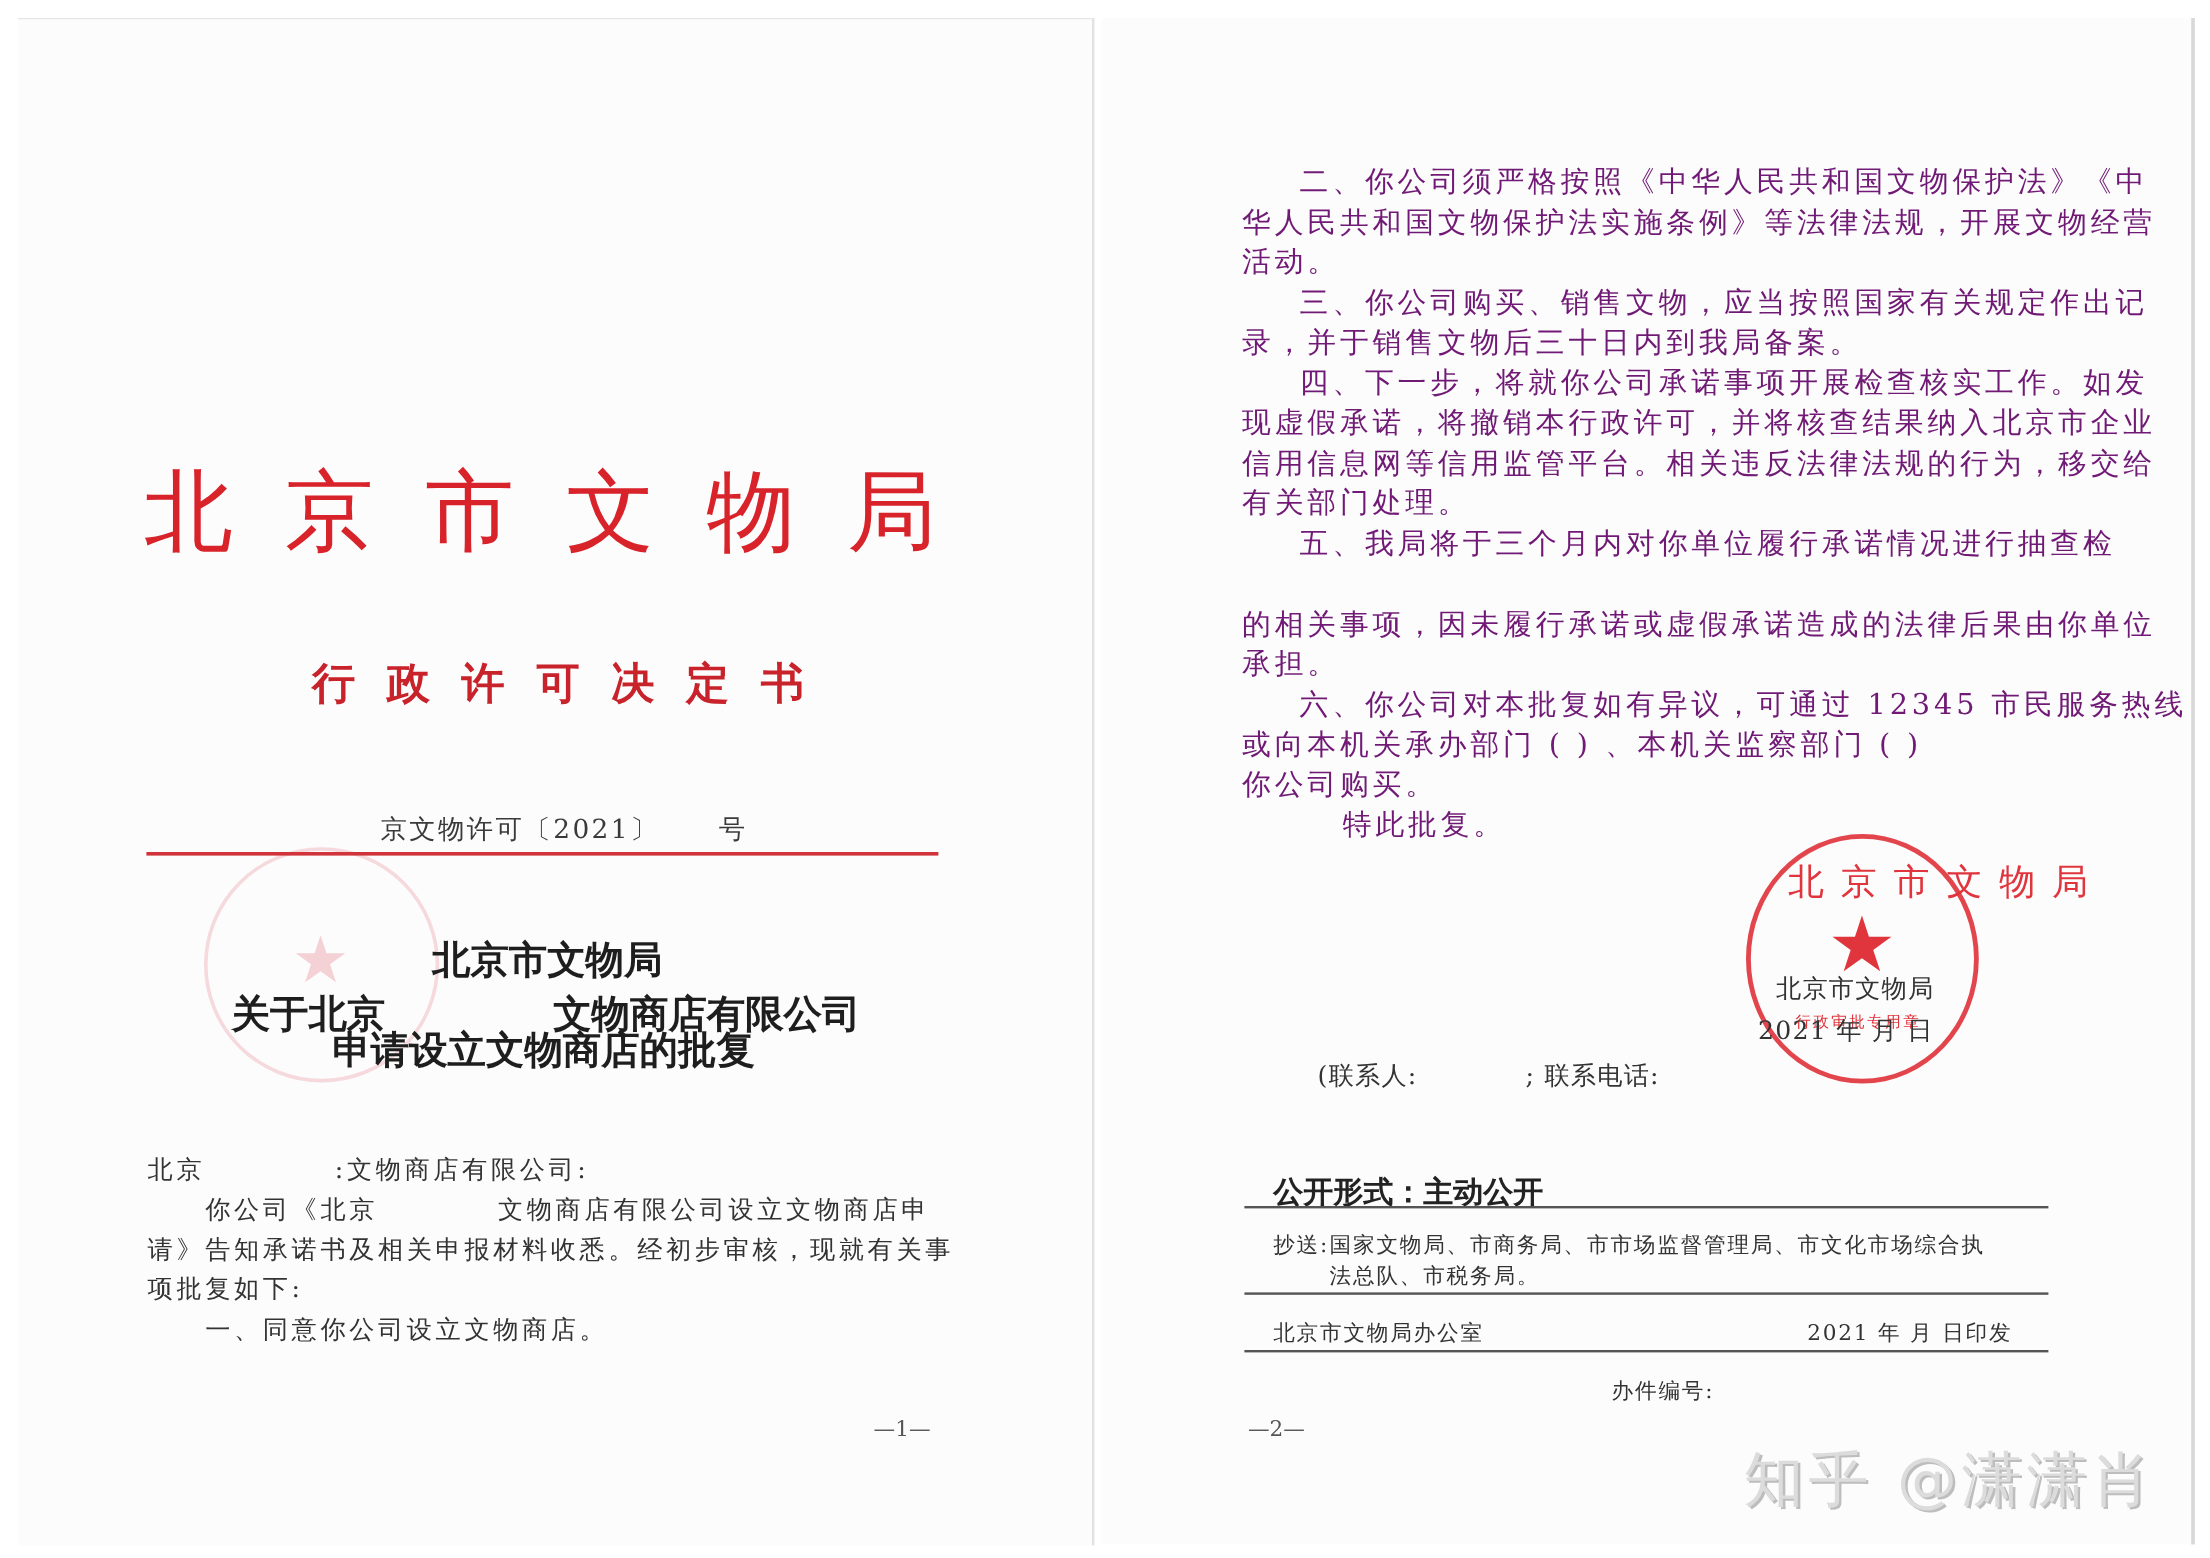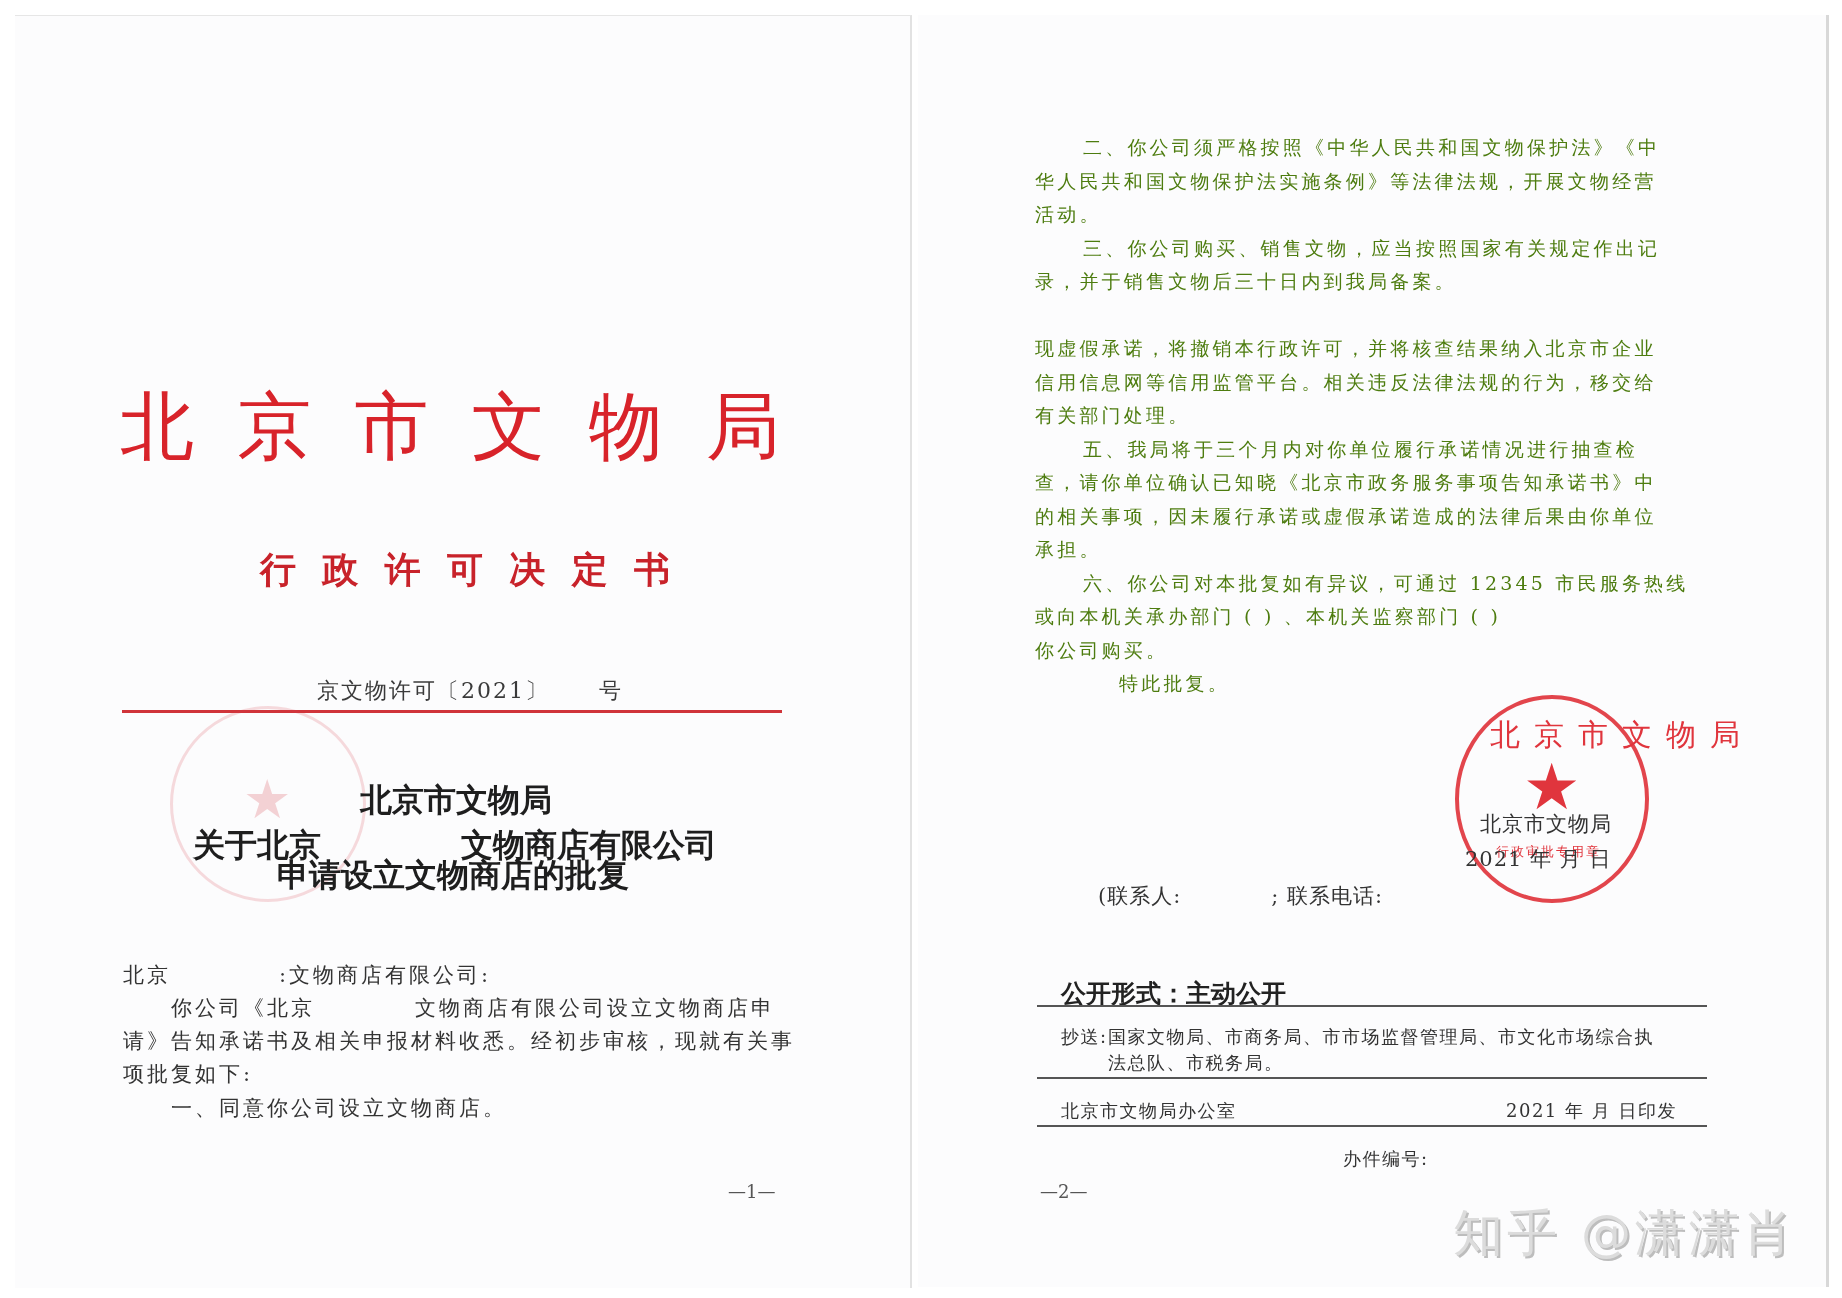--- a/index.html
+++ b/index.html
@@ -45,21 +45,21 @@
 
   .ghost-stamp {
     left: 155px; top: 690px; width: 190px; height: 190px;
     border-radius: 50%; border: 3px solid rgba(215,60,70,0.18);
   }
   .ghost-star {
     left: 228px; top: 752px; font-size: 54px; color: rgba(215,60,70,0.22);
   }
 
   
-  .p2-line { left: 117px; font-size: 19px; color: #4d7c0f; letter-spacing: 3.2px; }
+  .p2-line { left: 117px; font-size: 24px; color: #701a75; letter-spacing: 3.2px; }
 
   .stamp {
     left: 537px; top: 680px; width: 186px; height: 200px;
     border-radius: 50%; border: 4px solid #e0353d; opacity: 0.92;
   }
   .stamp-text { color: #e0353d; font-size: 28px; }
   .stamp-star { left: 605px; top: 735px; font-size: 64px; color: #e0353d; }
 
   .sig-line { font-size: 21px; color: #333; letter-spacing: 1px; }
   .rule { height: 2px; background: #555; }
@@ -124,25 +124,25 @@
   <div class="abs page-num" style="left:713px; top:1165px;">—1—</div>
 </div>
 
 <div class="page" id="page2">
 
   <div class="abs p2-line" style="left:165px; top:120px;">二、你公司须严格按照《中华人民共和国文物保护法》《中</div>
   <div class="abs p2-line" style="top:154px;">华人民共和国文物保护法实施条例》等法律法规，开展文物经营</div>
   <div class="abs p2-line" style="top:187px;">活动。</div>
   <div class="abs p2-line" style="left:165px; top:221px;">三、你公司购买、销售文物，应当按照国家有关规定作出记</div>
   <div class="abs p2-line" style="top:254px;">录，并于销售文物后三十日内到我局备案。</div>
+  <div class="abs p2-line" style="left:165px; top:288px;">四、下一步，将就你公司承诺事项开展检查核实工作。如发</div>
   <div class="abs p2-line" style="top:321px;">现虚假承诺，将撤销本行政许可，并将核查结果纳入北京市企业</div>
   <div class="abs p2-line" style="top:355px;">信用信息网等信用监管平台。相关违反法律法规的行为，移交给</div>
   <div class="abs p2-line" style="top:388px;">有关部门处理。</div>
   <div class="abs p2-line" style="left:165px; top:422px;">五、我局将于三个月内对你单位履行承诺情况进行抽查检</div>
-  <div class="abs p2-line" style="top:455px;">查，请你单位确认已知晓《北京市政务服务事项告知承诺书》中</div>
   <div class="abs p2-line" style="top:489px;">的相关事项，因未履行承诺或虚假承诺造成的法律后果由你单位</div>
   <div class="abs p2-line" style="top:522px;">承担。</div>
   <div class="abs p2-line" style="left:165px; top:556px;">六、你公司对本批复如有异议，可通过 12345 市民服务热线</div>
   <div class="abs p2-line" style="top:589px;">或向本机关承办部门 (                 ) 、本机关监察部门 (                 )</div>
   <div class="abs p2-line" style="top:623px;">你公司购买。</div>
   <div class="abs p2-line" style="left:165px; top:656px;margin-left:36px;">特此批复。</div>
 
   <div class="abs stamp"></div>
   <div class="abs stamp-text" style="left:572px; top:700px; font-size:30px; letter-spacing:14px;">北京市文物局</div>
   <div class="abs stamp-star">★</div>

